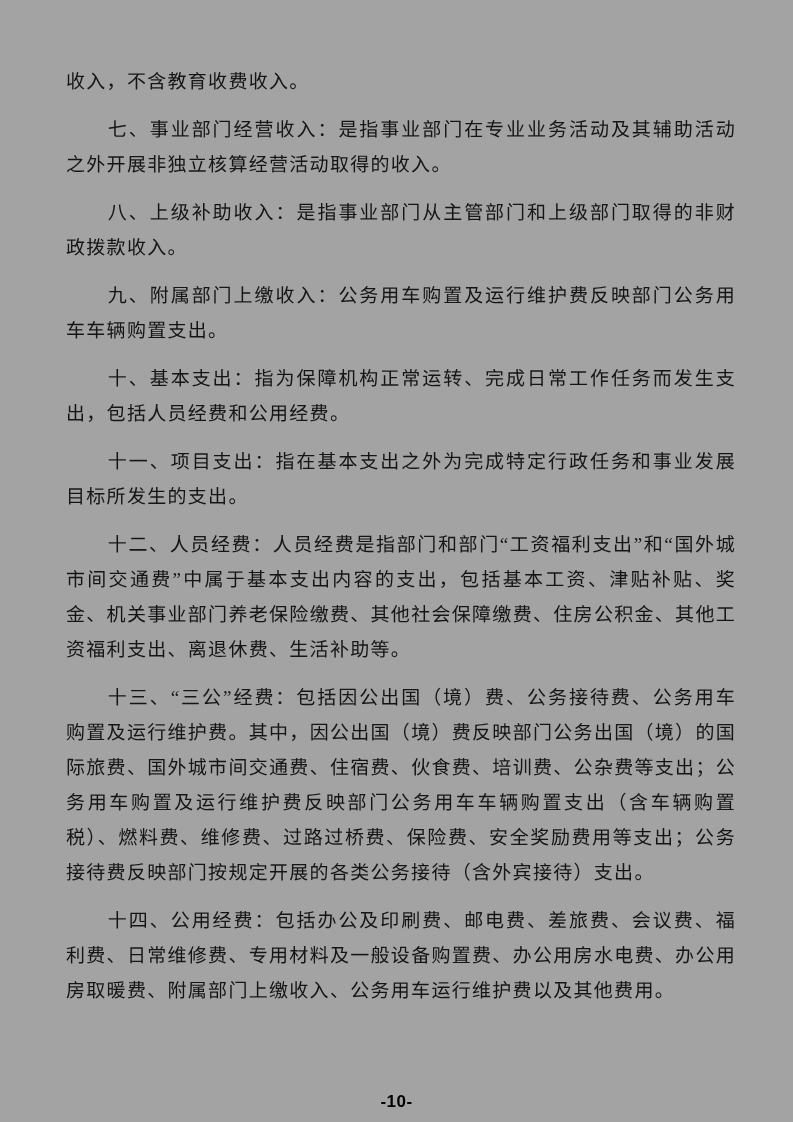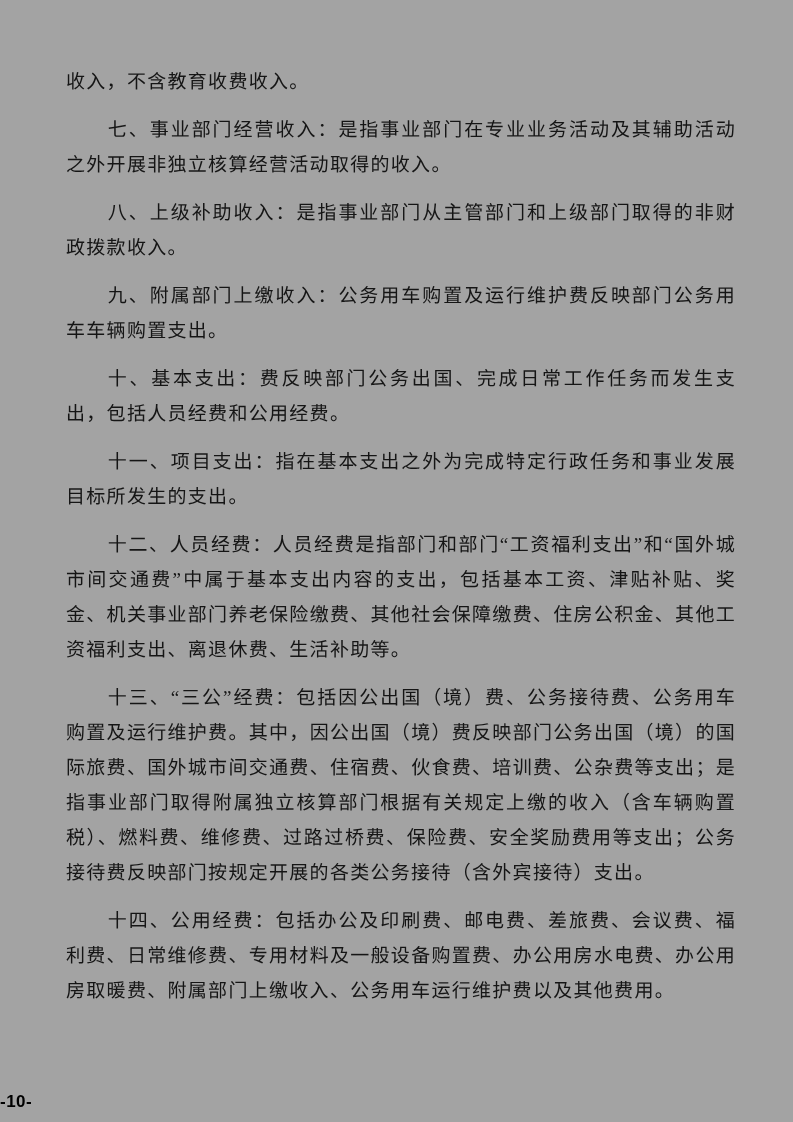--- a/index.html
+++ b/index.html
@@ -32,40 +32,41 @@
     font-weight: 400;
   }
   .para.indent {
     text-indent: 2.2em;
   }
   .page-footer {
     position: absolute;
     left: 0;
     right: 0;
     top: 1092px;
+    text-align: center;
   }
   .page-number {
     font-family: "Liberation Sans", sans-serif;
     font-weight: 700;
     font-size: 17px;
     letter-spacing: 0.5px;
     color: #000000;
   }
 </style>
 </head>
 <body>
 
 <div class="page">
   <div class="content">
       <p class="para">收入，不含教育收费收入。</p>
       <p class="para indent">七、事业部门经营收入：是指事业部门在专业业务活动及其辅助活动之外开展非独立核算经营活动取得的收入。</p>
       <p class="para indent">八、上级补助收入：是指事业部门从主管部门和上级部门取得的非财政拨款收入。</p>
       <p class="para indent">九、附属部门上缴收入：公务用车购置及运行维护费反映部门公务用车车辆购置支出。</p>
-      <p class="para indent">十、基本支出：费反映部门公务出国、完成日常工作任务而发生支出，包括人员经费和公用经费。</p>
+      <p class="para indent">十、基本支出：指为保障机构正常运转、完成日常工作任务而发生支出，包括人员经费和公用经费。</p>
       <p class="para indent">十一、项目支出：指在基本支出之外为完成特定行政任务和事业发展目标所发生的支出。</p>
       <p class="para indent">十二、人员经费：人员经费是指部门和部门“工资福利支出”和“国外城市间交通费”中属于基本支出内容的支出，包括基本工资、津贴补贴、奖金、机关事业部门养老保险缴费、其他社会保障缴费、住房公积金、其他工资福利支出、离退休费、生活补助等。</p>
-      <p class="para indent">十三、“三公”经费：包括因公出国（境）费、公务接待费、公务用车购置及运行维护费。其中，因公出国（境）费反映部门公务出国（境）的国际旅费、国外城市间交通费、住宿费、伙食费、培训费、公杂费等支出；是指事业部门取得附属独立核算部门根据有关规定上缴的收入（含车辆购置税）、燃料费、维修费、过路过桥费、保险费、安全奖励费用等支出；公务接待费反映部门按规定开展的各类公务接待（含外宾接待）支出。</p>
+      <p class="para indent">十三、“三公”经费：包括因公出国（境）费、公务接待费、公务用车购置及运行维护费。其中，因公出国（境）费反映部门公务出国（境）的国际旅费、国外城市间交通费、住宿费、伙食费、培训费、公杂费等支出；公务用车购置及运行维护费反映部门公务用车车辆购置支出（含车辆购置税）、燃料费、维修费、过路过桥费、保险费、安全奖励费用等支出；公务接待费反映部门按规定开展的各类公务接待（含外宾接待）支出。</p>
       <p class="para indent">十四、公用经费：包括办公及印刷费、邮电费、差旅费、会议费、福利费、日常维修费、专用材料及一般设备购置费、办公用房水电费、办公用房取暖费、附属部门上缴收入、公务用车运行维护费以及其他费用。</p>
     </div>
   <div class="page-footer">
     <span class="page-number">-10-</span>
   </div>
 </div>
 
 </body></html>

